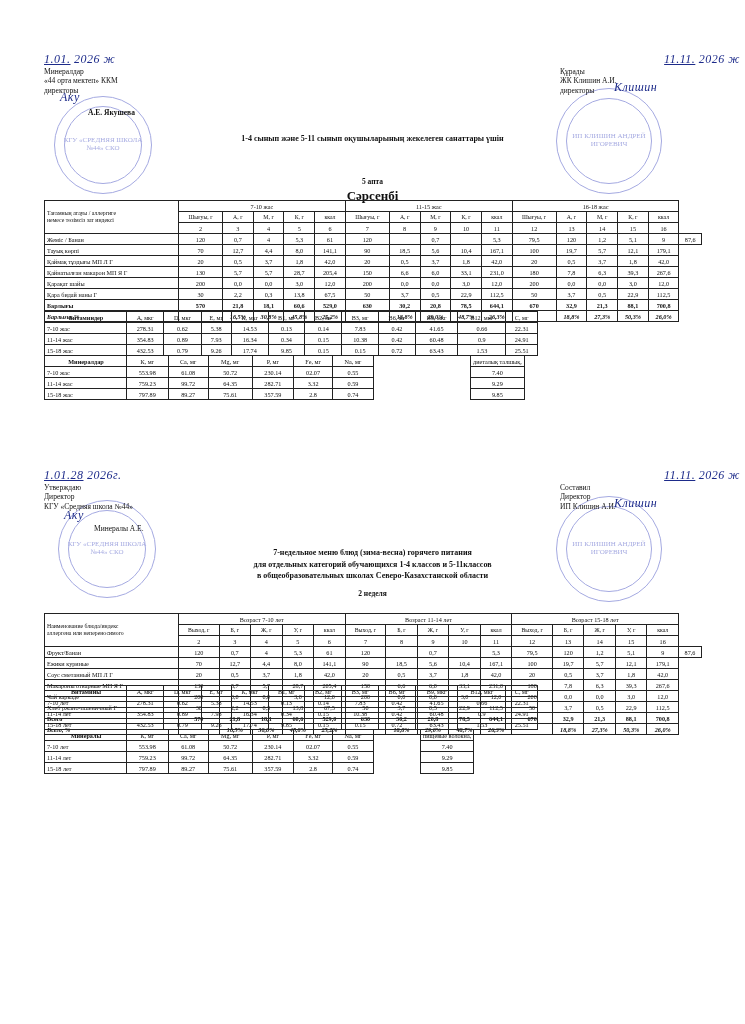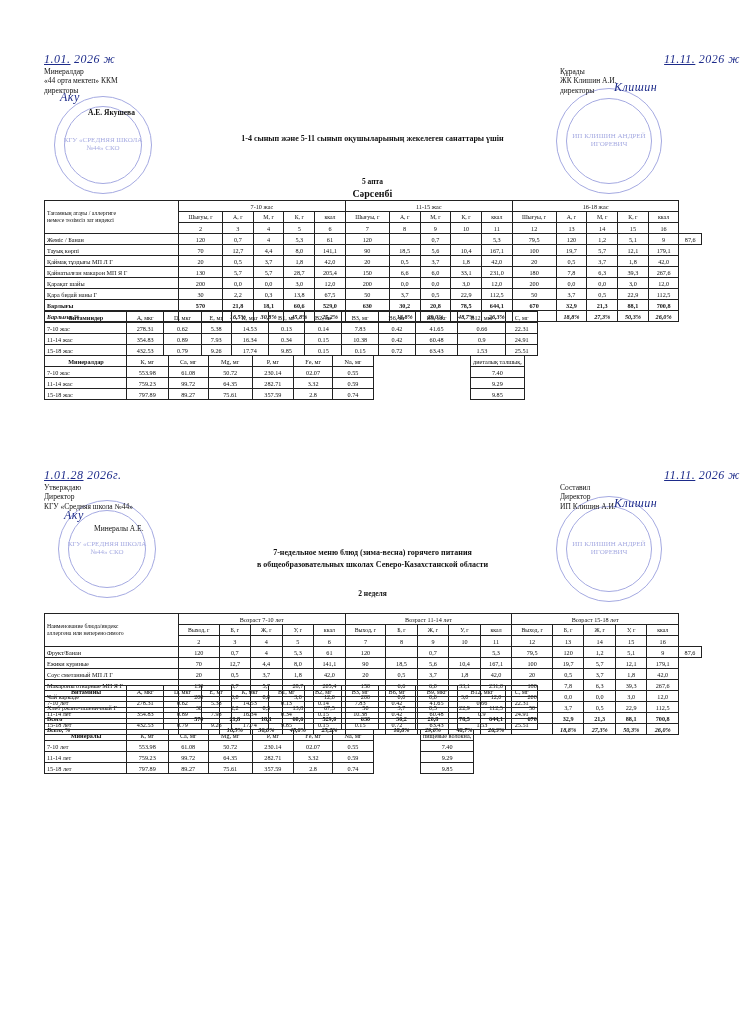--- a/index.html
+++ b/index.html
@@ -24,21 +24,21 @@
     font-style:italic;
     color:#1d2b8a;
     font-size:12px;
     letter-spacing:.5px;
   }
   .title{
     position:absolute;left:0;right:0;text-align:center;
     font-size:8px;line-height:1.45;font-weight:bold;
   }
   .weeklabel{position:absolute;left:0;right:0;text-align:center;font-size:7.5px;font-weight:bold;}
-  .daylabel{position:absolute;left:0;right:0;text-align:center;font-size:10px;font-weight:bold;}
+  .daylabel{position:absolute;left:0;right:0;text-align:center;font-size:13px;font-weight:bold;}
 
   table{border-collapse:collapse;font-size:6.2px;}
   table.main{position:absolute;}
   table.main td,table.main th{
     border:0.6px solid #222;
     padding:0px 1px;
     text-align:center;
     vertical-align:middle;
     height:10px;
   }
@@ -458,20 +458,21 @@
     <div class="hdr" style="left:560px;top:468px;width:180px;">
       <div class="handwrite" style="text-align:right;"><span style="text-decoration:underline;">11.11.</span> <span>2026 ж</span></div>
       <div>Составил</div>
       <div>Директор</div>
       <div>ИП Клишин А.И.</div>
       <div class="sig handwrite" style="position:absolute;left:54px;top:28px;">Клишин</div>
     </div>
 
     <div class="title" style="top:547px;">
       <div>7-недельное меню блюд (зима-весна) горячего питания</div>
+      <div>для отдельных категорий обучающихся 1-4 классов и 5-11классов</div>
       <div>в общеобразовательных школах Северо-Казахстанской области</div>
     </div>
 
     <div class="weeklabel" style="top:589px;">2 неделя</div>
 
     <table class="main" style="left:44px;top:613px;width:658px;">
         <tbody>
           <tr>
             <td rowspan="3" class="nm" style="width:130px;font-size:5.8px;line-height:1.15;">Наименование блюда/индекс<br>аллергена или непереносимого</td>
             <td colspan="5">Возраст 7-10 лет</td>

